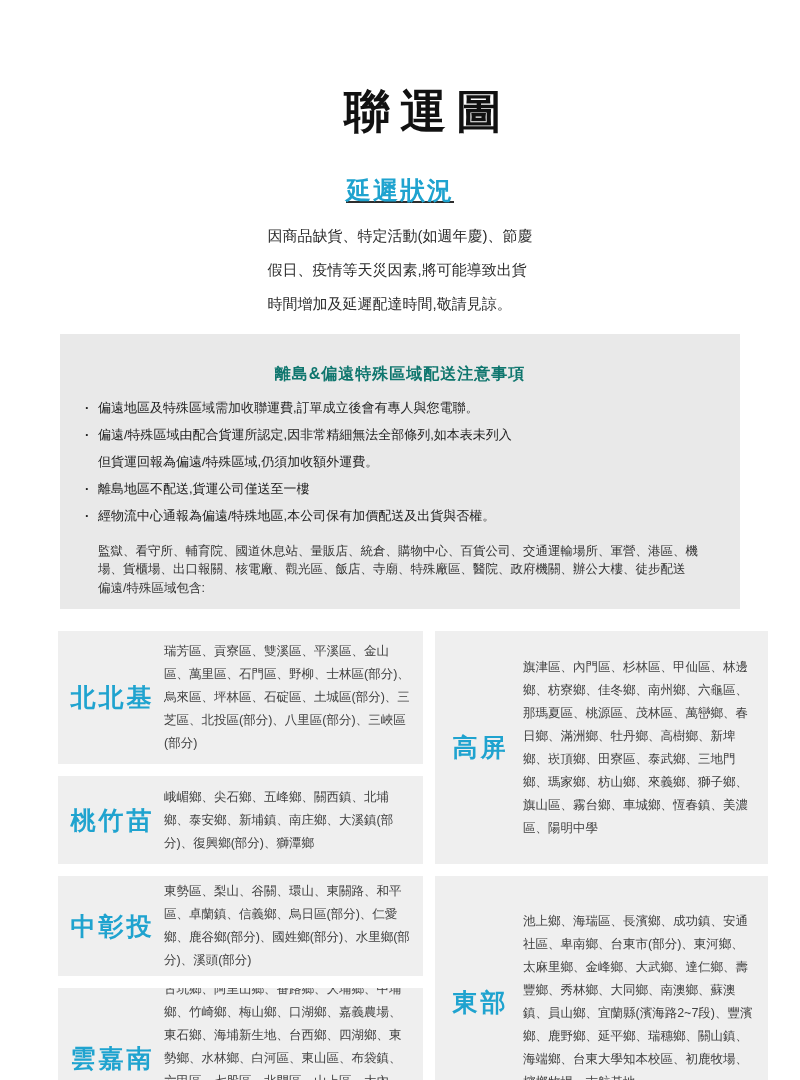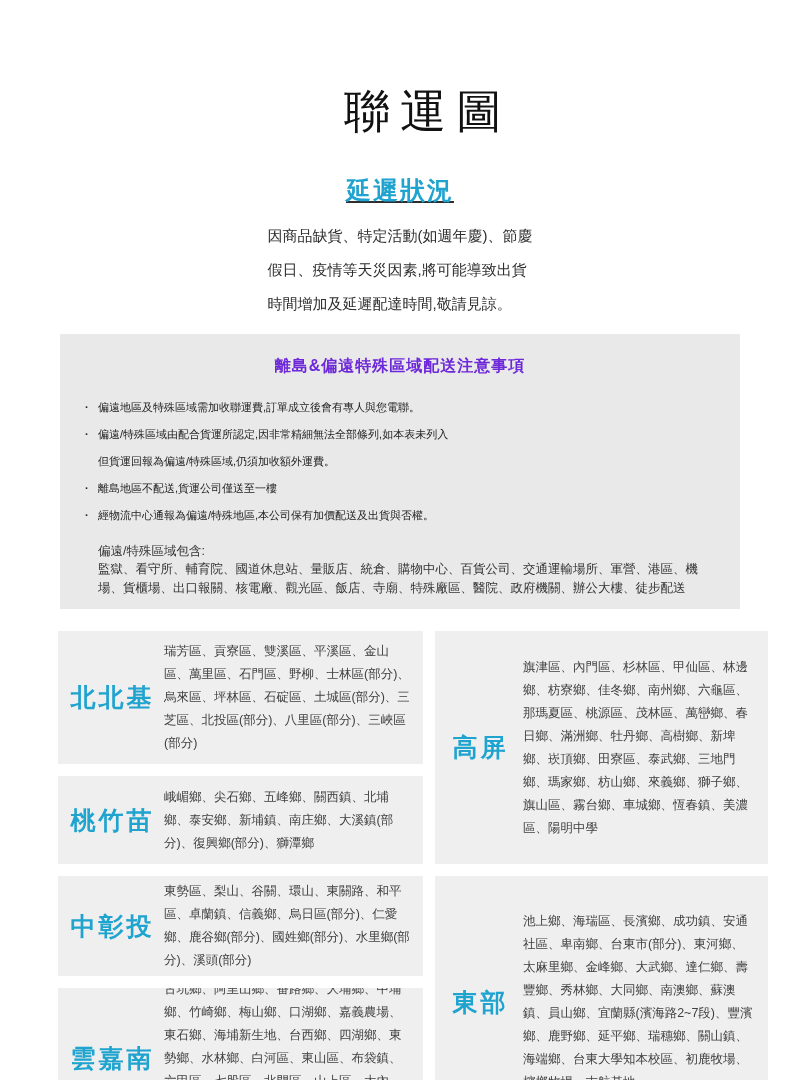--- a/index.html
+++ b/index.html
@@ -14,21 +14,21 @@
     height:1080px;
     margin:0 auto;
     background:#ffffff;
     overflow:hidden;
   }
   
   .page-title{
     padding-top:50px;
     text-align:center;
     font-size:46px;
-    font-weight:normal;
+    font-weight:bold;
     letter-spacing:10px;
     text-indent:10px;
     color:#111111;
     margin-left:46px;
   }
   
   .top-cols{
     display:flex;
     margin:30px 38px 0 38px;
     gap:16px;
@@ -76,28 +76,28 @@
   .notice-box{
     margin:13px 60px 0 60px;
     background:#e9e9e9;
     padding:12px 24px 12px 24px;
   }
   .notice-title{
     text-align:center;
     font-size:16px;
     font-weight:bold;
     letter-spacing:1px;
-    color:#6d28d9;
-    margin-top:10px;
+    color:#0f766e;
+    margin-top:18px;
   }
   .notice-list{
     list-style:none;
-    margin:17px 0 0 0;
+    margin:9px 0 0 0;
     padding:0;
-    font-size:11px;
+    font-size:13px;
     line-height:27px;
     color:#222222;
   }
   .notice-list li{
     position:relative;
     padding-left:14px;
     white-space:pre-line;
   }
   .notice-list li::before{
     content:"\00B7";
@@ -183,22 +183,22 @@
         <li>偏遠地區及特殊區域需加收聯運費,訂單成立後會有專人與您電聯。</li>
 
         <li>偏遠/特殊區域由配合貨運所認定,因非常精細無法全部條列,如本表未列入
 但貨運回報為偏遠/特殊區域,仍須加收額外運費。</li>
 
         <li>離島地區不配送,貨運公司僅送至一樓</li>
 
         <li>經物流中心通報為偏遠/特殊地區,本公司保有加價配送及出貨與否權。</li>
       </ul>
     <div class="notice-sub">
+      <div>監獄、看守所、輔育院、國道休息站、量販店、統倉、購物中心、百貨公司、交通運輸場所、軍營、港區、機場、貨櫃場、出口報關、核電廠、觀光區、飯店、寺廟、特殊廠區、醫院、政府機關、辦公大樓、徒步配送</div>
       <div>偏遠/特殊區域包含:</div>
-      <div>監獄、看守所、輔育院、國道休息站、量販店、統倉、購物中心、百貨公司、交通運輸場所、軍營、港區、機場、貨櫃場、出口報關、核電廠、觀光區、飯店、寺廟、特殊廠區、醫院、政府機關、辦公大樓、徒步配送</div>
     </div>
   </div>
 
   <div class="regions">
     <div class="rcol col-left">
 
         <div class="region-box">
           <div class="region-label">北北基</div>
           <div class="region-areas">瑞芳區、貢寮區、雙溪區、平溪區、金山區、萬里區、石門區、野柳、士林區(部分)、烏來區、坪林區、石碇區、土城區(部分)、三芝區、北投區(部分)、八里區(部分)、三峽區(部分)</div>
         </div>

